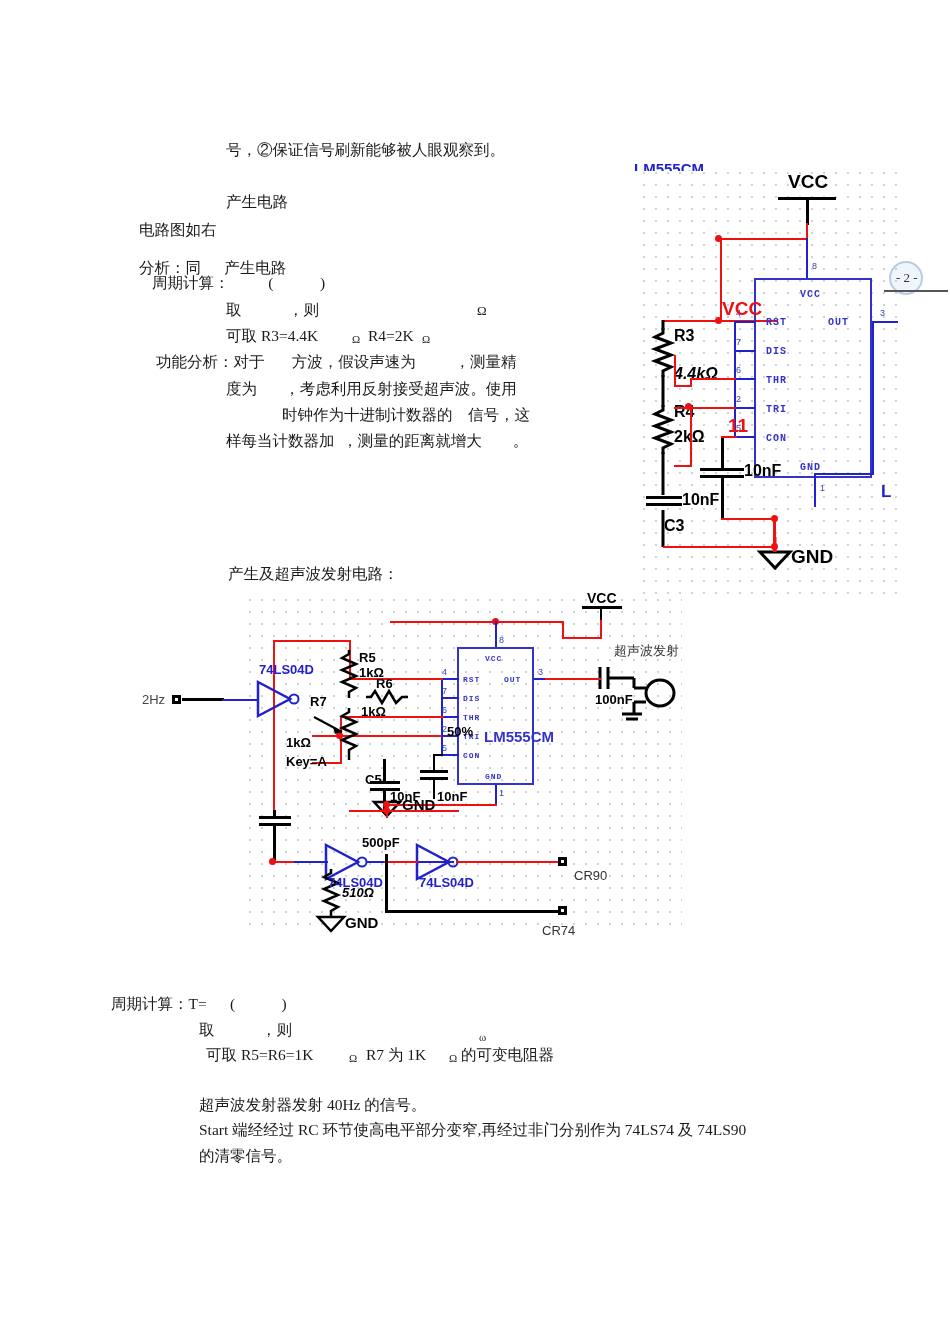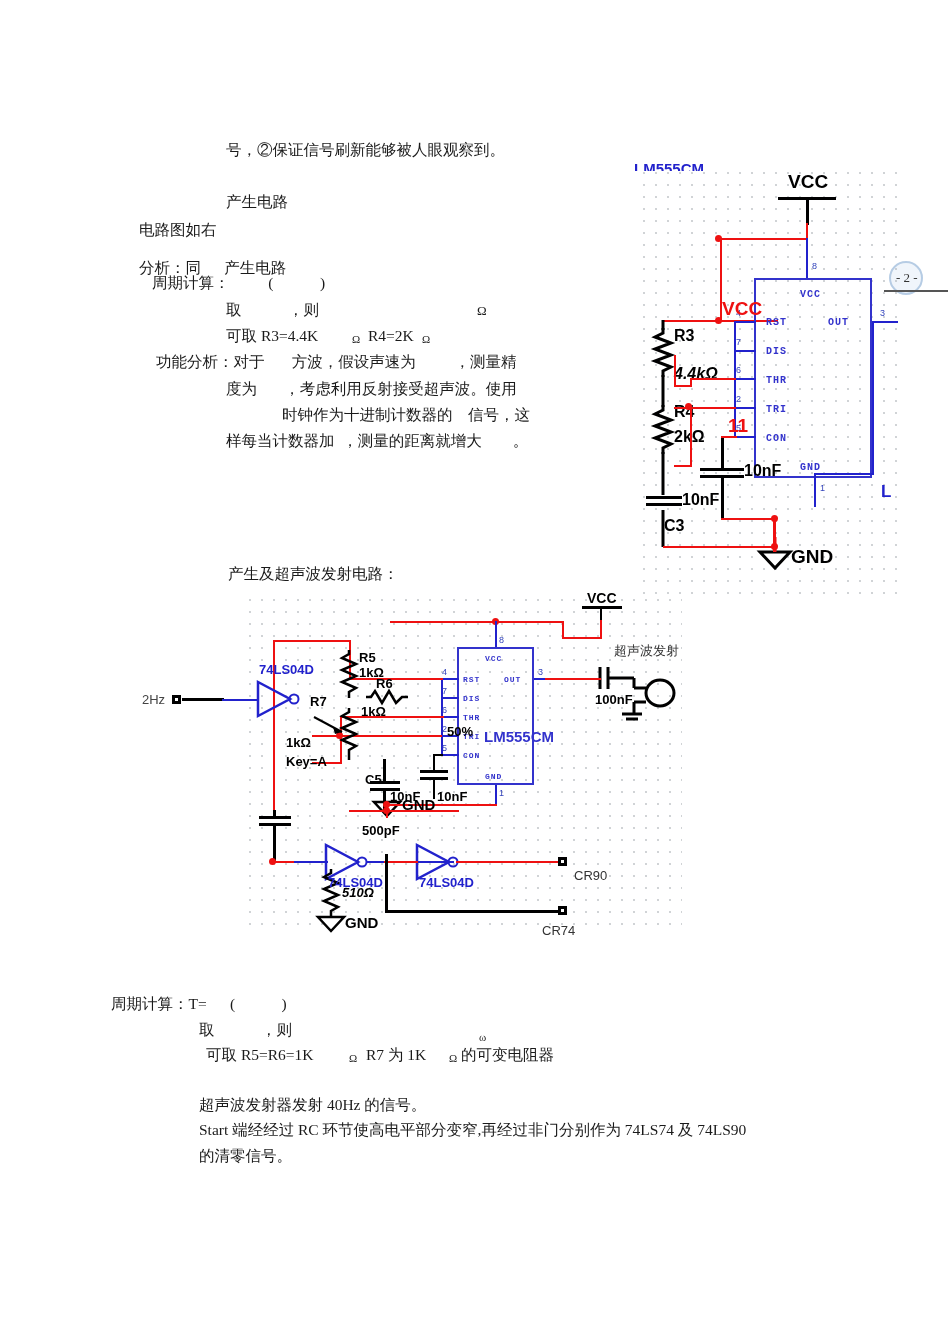--- a/index.html
+++ b/index.html
@@ -380,21 +380,21 @@
     <div class="lab s" style="left:134px; top:84px;">R6</div>
     <div class="lab s" style="left:119px; top:112px;">1kΩ</div>
     <div class="lab s" style="left:68px; top:102px;">R7</div>
     <div class="lab s" style="left:44px; top:143px;">1kΩ</div>
     <div class="lab s" style="left:44px; top:162px;">Key=A</div>
     <div class="lab s" style="left:205px; top:132px;">50%</div>
 
     <div class="lab s" style="left:123px; top:180px;">C5</div>
     <div class="lab s" style="left:148px; top:197px;">10nF</div>
     <div class="lab s" style="left:195px; top:197px;">10nF</div>
-    <div class="lab s" style="left:120px; top:231px;">500pF</div>
+    <div class="lab s" style="left:120px; top:243px;">500pF</div>
     <div class="lab s" style="left:353px; top:100px;">100nF</div>
     <div class="lab s" style="left:100px; top:293px;font-style:italic;">510Ω</div>
 
     <div class="cap-h" style="left:128px; top:189px; width:30px; height:10px;">
       <div class="p1"></div>
         <div class="p2"></div>
     </div>
     <div class="wire w-blk vr3" style="left:141px; top:167px; height:24px;"></div>
     <div class="wire w-blk vr3" style="left:141px; top:198px; height:22px;"></div>
     <div class="wire w-red hr2" style="left:107px; top:218px; width:110px;"></div>

